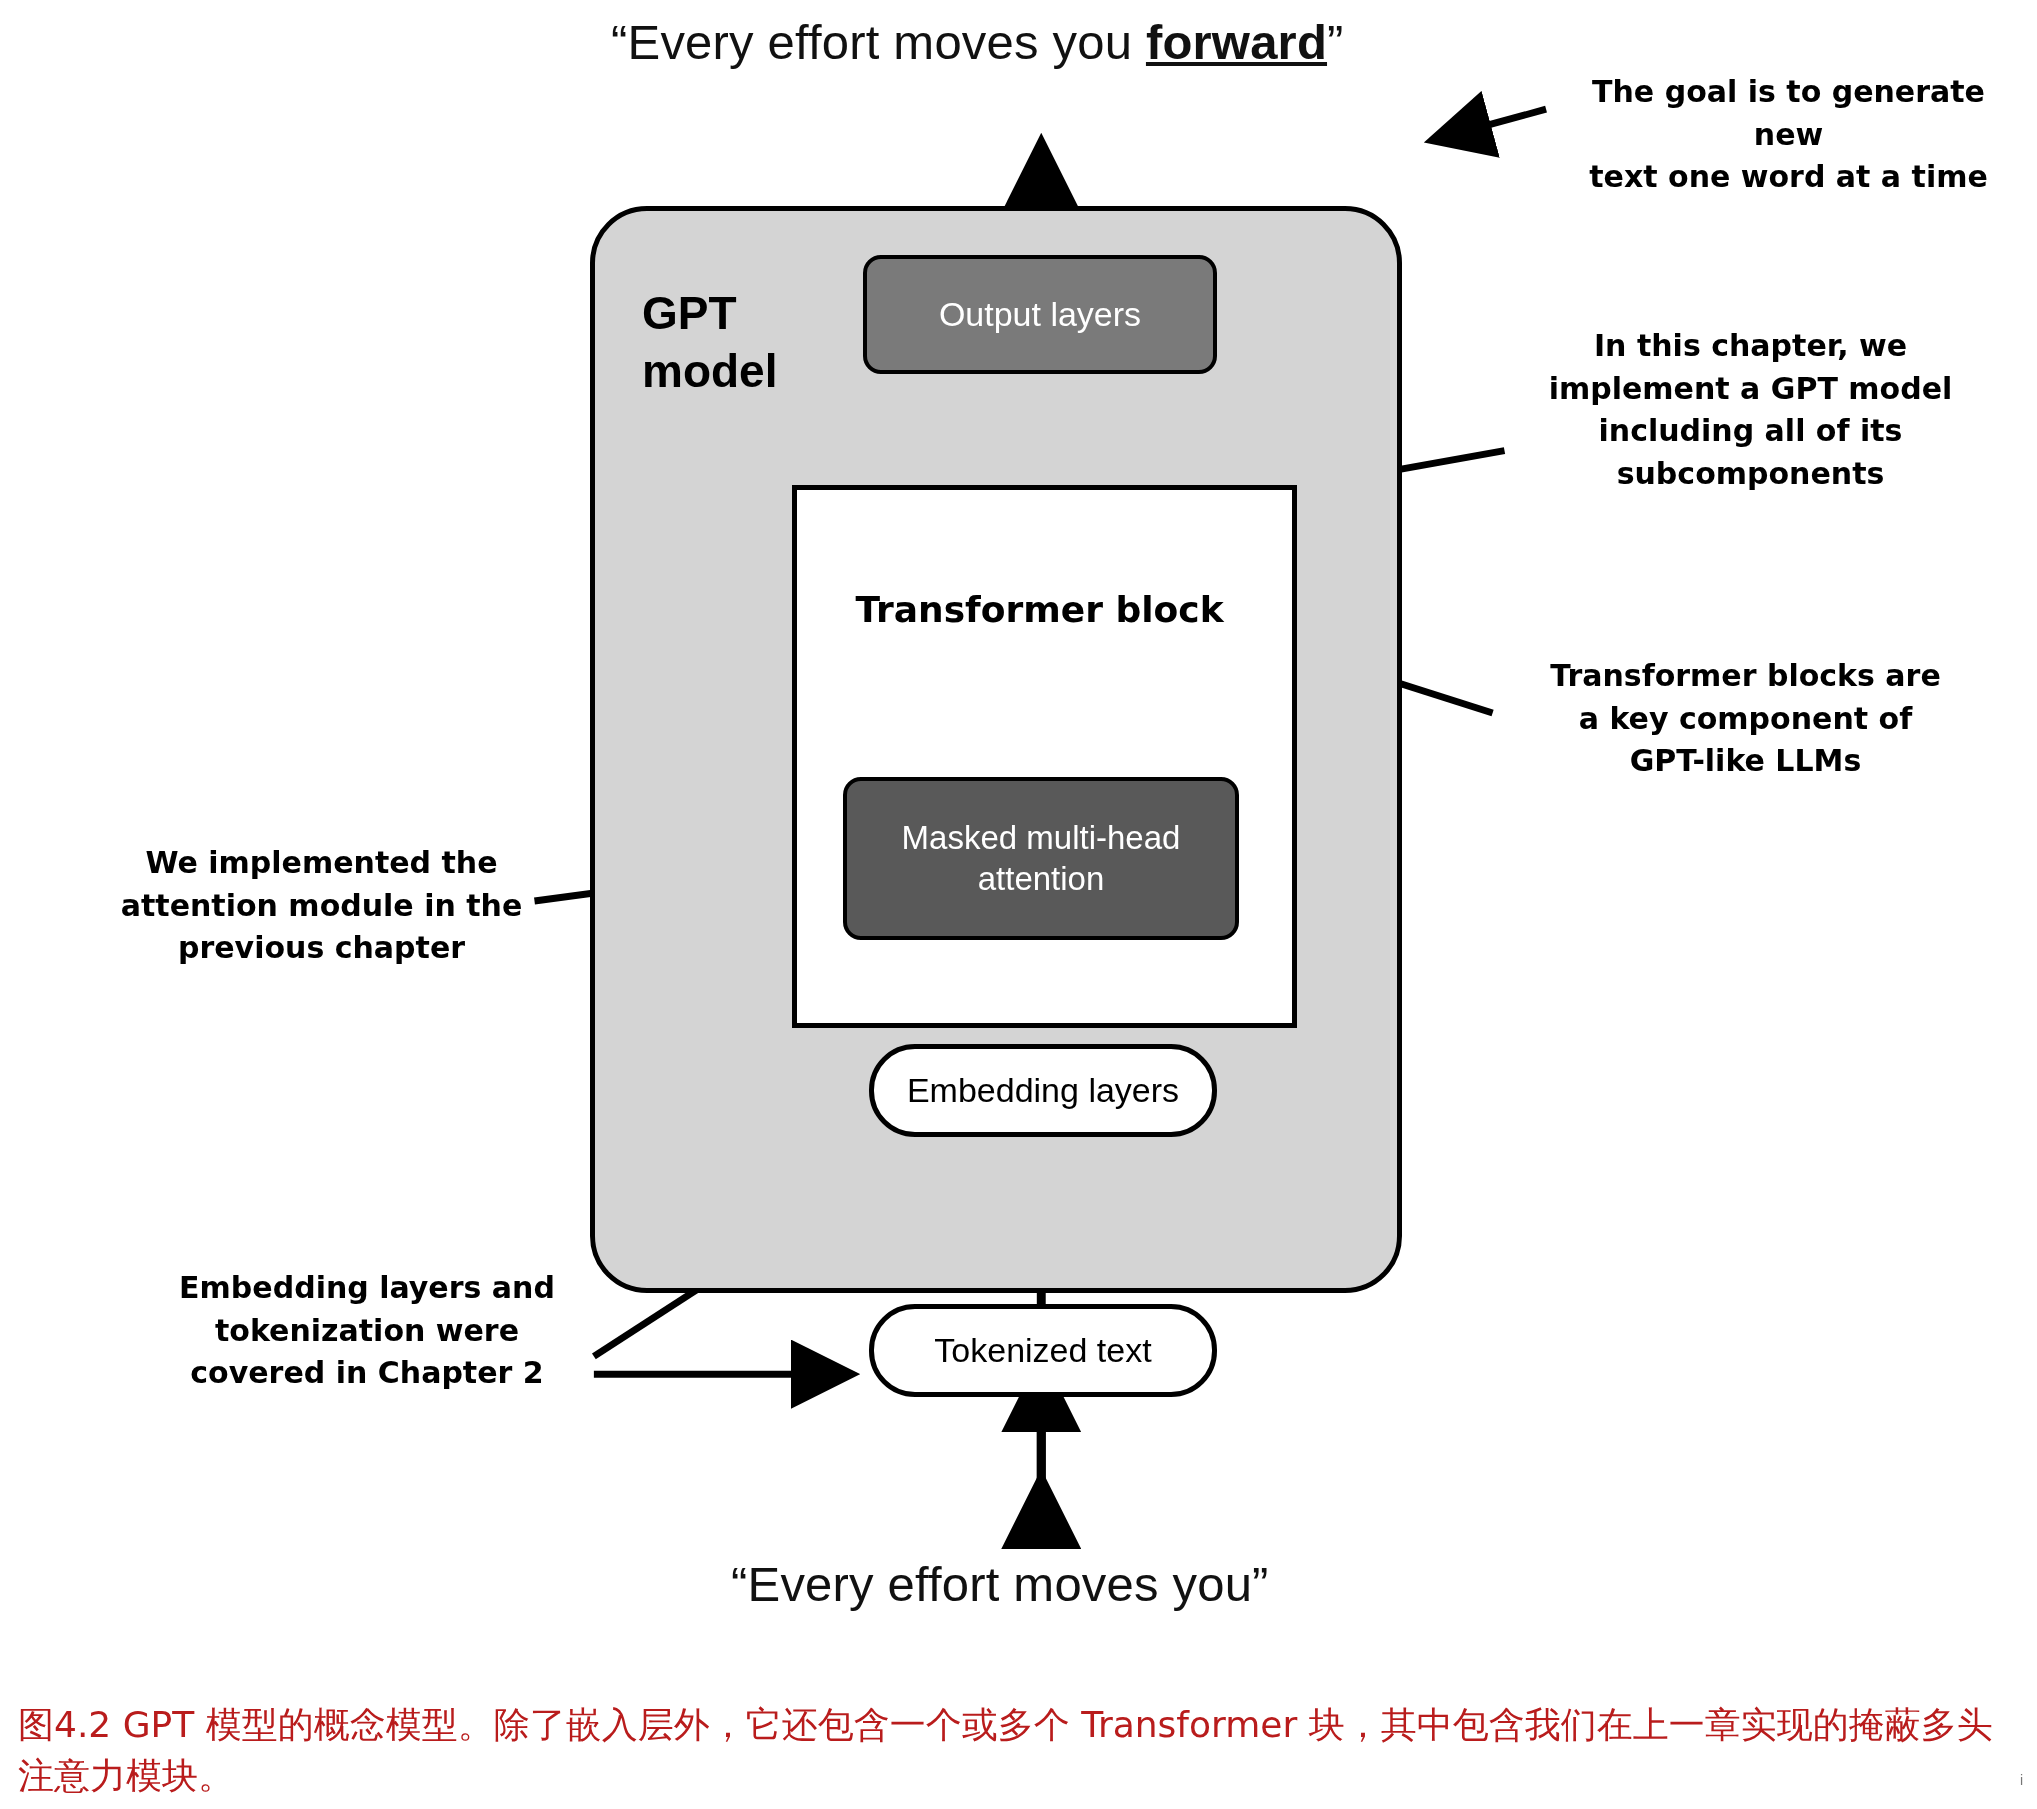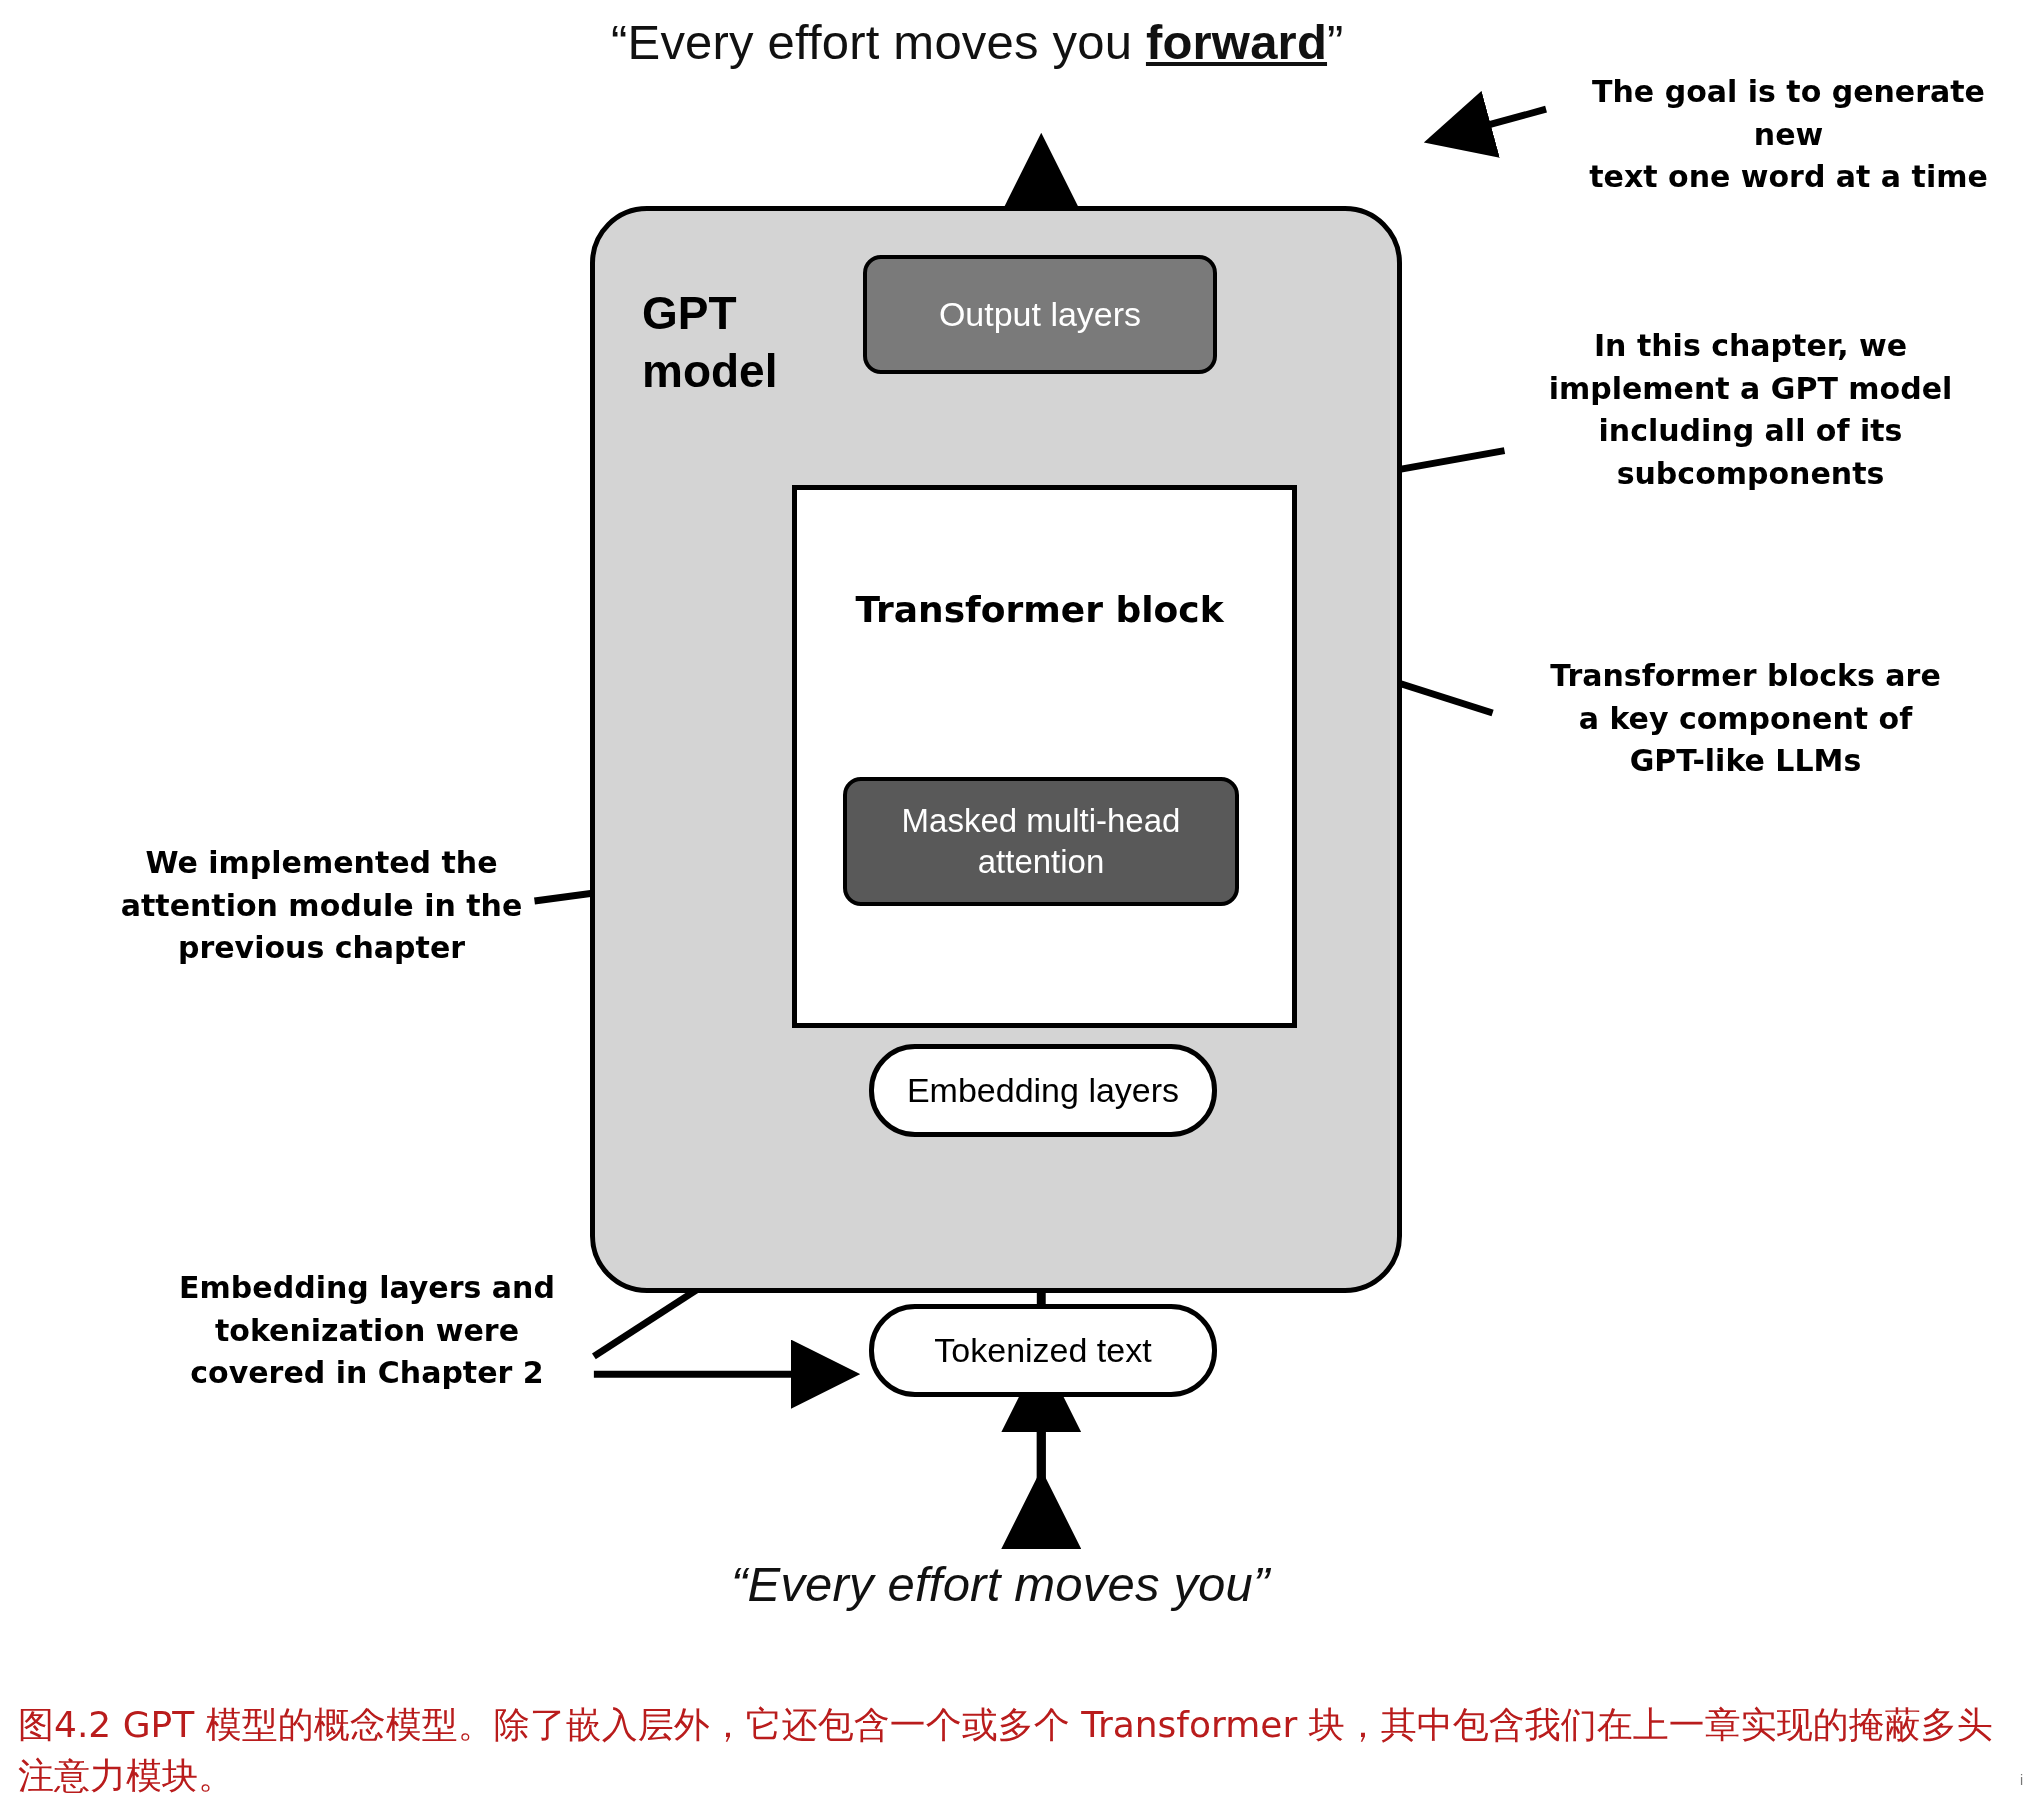--- a/index.html
+++ b/index.html
@@ -88,21 +88,21 @@
     left: 792px; top: 589px;
     width: 495px;
     text-align: center;
     font-family: "DejaVu Sans", sans-serif;
     font-weight: 700;
     font-size: 36px;
     color: #000;
   }
   #masked-attention {
     left: 843px; top: 777px;
-    width: 396px; height: 129px;
+    width: 396px; height: 163px;
     background: #595959;
     border: 4px solid #000;
     border-radius: 18px;
     color: #ffffff;
     font-size: 33px;
     line-height: 1.22;
   }
   #embedding-layers {
     left: 869px; top: 1044px;
     width: 348px; height: 93px;
@@ -187,21 +187,21 @@
   <div class="abs" id="transformer-block-box"></div>
   <div class="abs" id="transformer-block-label">Transformer block</div>
 
   <div class="abs blk" id="masked-attention" style="white-space:pre-line;">Masked multi-head
 attention</div>
 
   <div class="abs blk" id="embedding-layers">Embedding layers</div>
 
   <div class="abs blk" id="tokenized-text">Tokenized text</div>
 
-  <div class="abs sentence" style="left:731px; top:1556px;font-style:italic;">“Every effort moves you”</div>
+  <div class="abs sentence" style="left:731px; top:1556px;">“Every effort moves you”</div>
 
   <div class="abs annot center" style="left:1556px; top:71px; width:465px; white-space:pre-line;">The goal is to generate new
 text one word at a time</div>
 
   <div class="abs annot center" style="left:1513px; top:325px; width:475px; white-space:pre-line;">In this chapter, we
 implement a GPT model
 including all of its
 subcomponents</div>
 
   <div class="abs annot center" style="left:1513px; top:655px; width:465px; white-space:pre-line;">Transformer blocks are

